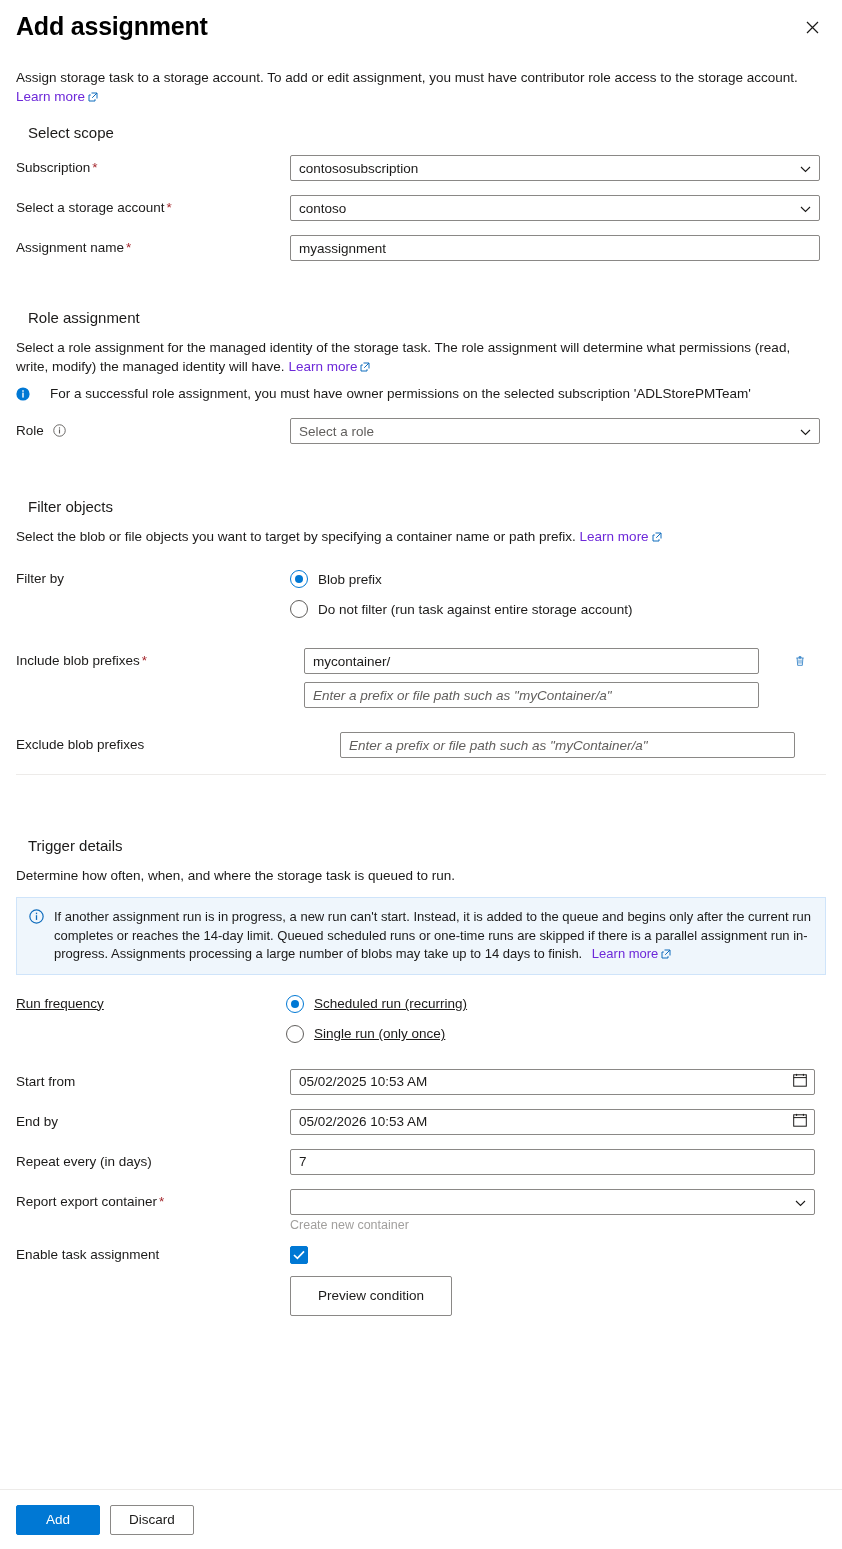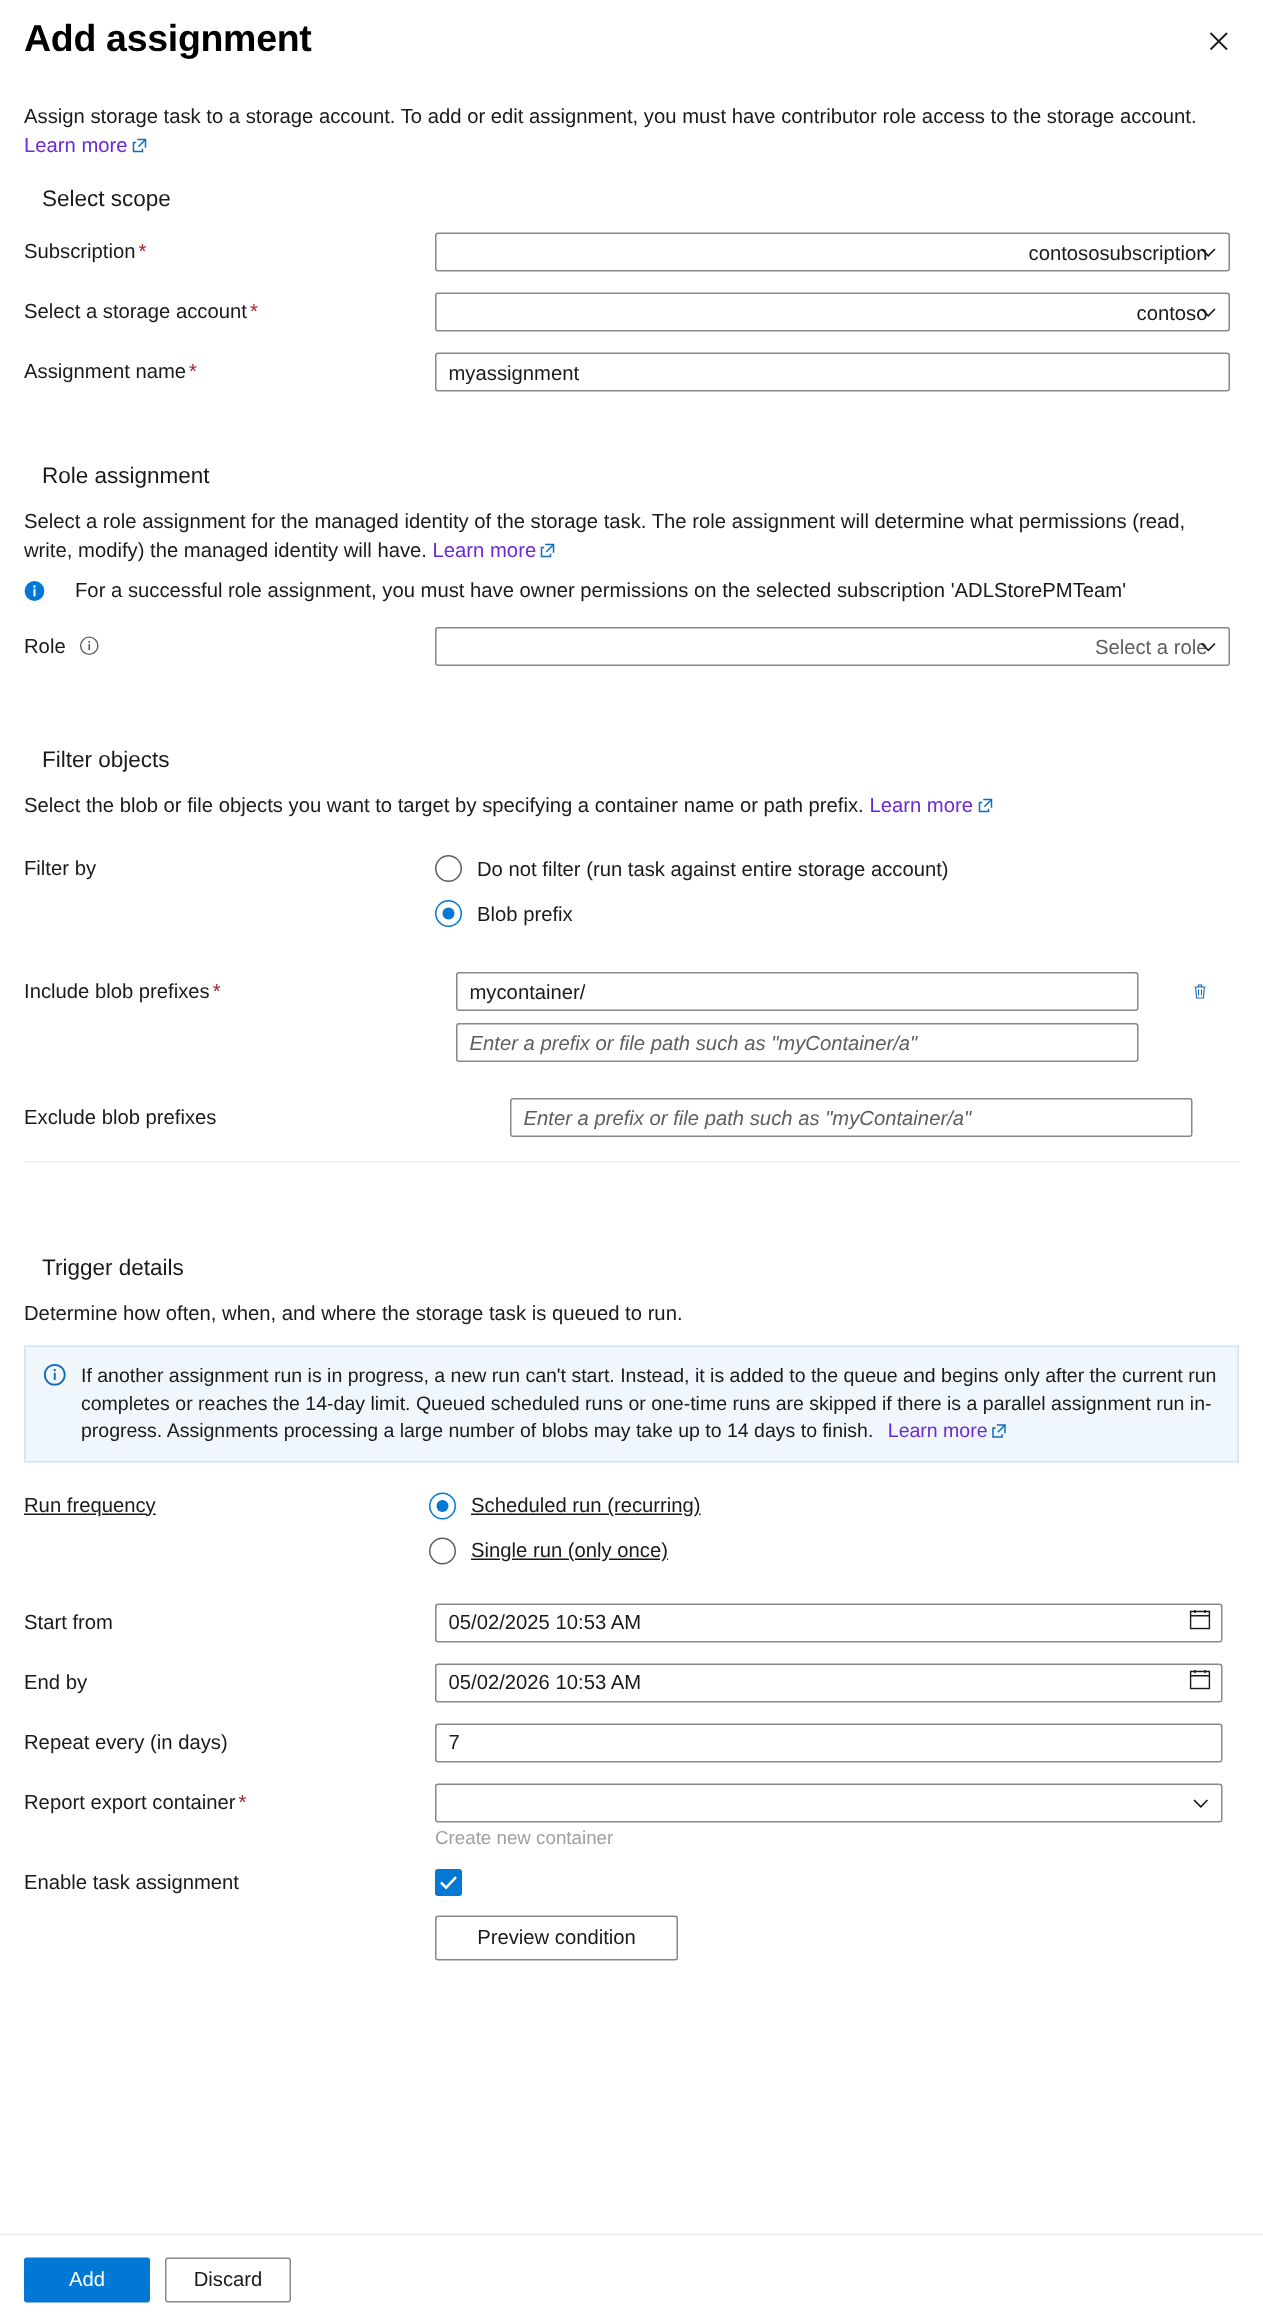--- a/index.html
+++ b/index.html
@@ -60,22 +60,21 @@
 
   select.ctl, input.ctl {
     width: 100%; height: 26px;
     border: 1px solid #8a8886; border-radius: 2px;
     background: #fff; font-size: 13.5px; color: #1b1a19;
     padding: 0 8px; font-family: "Liberation Sans", sans-serif;
     outline: none;
   }
   select.ctl {
     appearance: none; -webkit-appearance: none;
-    padding-right: 14px;
-    text-align: right;
+    padding-right: 26px;
   }
   .chev {
     position: absolute; right: 9px; top: 50%; transform: translateY(-50%);
     pointer-events: none; color: #1b1a19;
   }
   input.ctl::placeholder { color: #605e5c; font-style: italic; }
   .placeholder-italic { font-style: italic; color: #605e5c; }
 
   .info-line {
     display: flex; align-items: flex-start; gap: 20px;
@@ -126,21 +125,21 @@
   }
 
   .checkbox {
     width: 18px; height: 18px; background: #0078d4; border: 1px solid #0078d4;
     display: inline-flex; align-items: center; justify-content: center;
     border-radius: 2px; cursor: pointer;
   }
   .checkbox svg { display: block; }
 
   .btn {
-    height: 30px; min-width: 80px; padding: 0 14px;
+    height: 40px; min-width: 80px; padding: 0 14px;
     border: 1px solid #8a8886; background: #fff; color: #1b1a19;
     font-size: 13.5px; font-family: "Liberation Sans", sans-serif;
     border-radius: 2px; cursor: pointer;
   }
   .btn-primary {
     background: #0078d4; border: 1px solid #0078d4; color: #fff;
   }
   .preview-btn { margin: 0 16px 0 290px; width: 162px; }
 
   
@@ -270,26 +269,26 @@
         <path d="M3.5 1H9v5.5" stroke="#0f6cbd" stroke-width="1" fill="none"></path>
         <path d="M9 1L4.2 5.8" stroke="#0f6cbd" stroke-width="1" fill="none"></path>
         <path d="M7 7.2V9H1V3h1.8" stroke="#0f6cbd" stroke-width="1" fill="none"></path>
       </svg></span>
 </div>
 
 <div class="form-row" style="align-items:flex-start; margin-top:24px;">
   <div class="form-label">Filter by</div>
   <div class="radio-group">
     <div class="radio-opt">
+      <span class="radio checked"></span>
+      <span class="radio-label">Blob prefix</span>
+    </div>
+    <div class="radio-opt">
       <span class="radio"></span>
       <span class="radio-label">Do not filter (run task against entire storage account)</span>
-    </div>
-    <div class="radio-opt">
-      <span class="radio checked"></span>
-      <span class="radio-label">Blob prefix</span>
     </div>
   </div>
 </div>
 
 <div class="form-row" style="margin-top:18px;">
   <div class="form-label">
     <span>Include blob prefixes</span><span class="req">*</span>
   </div>
   <div class="field prefix-field" style="margin-left:14px;">
     <input class="ctl" type="text" value="mycontainer/" style="">

